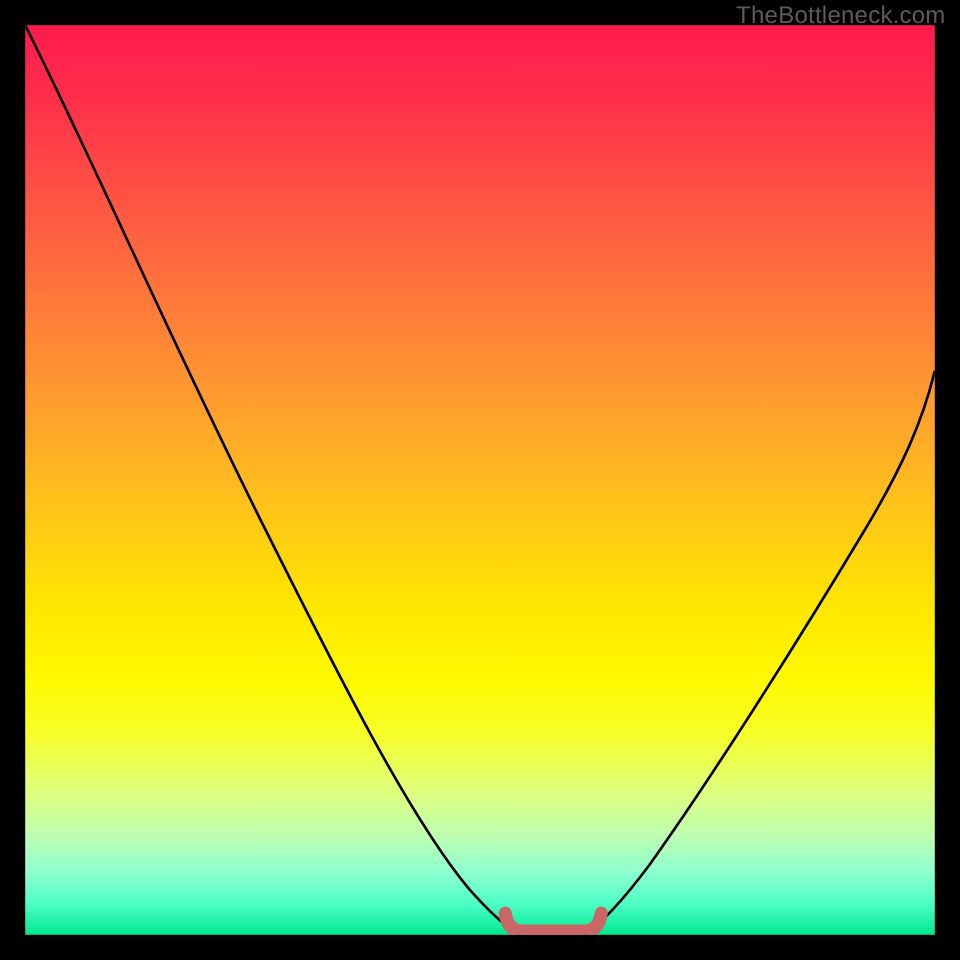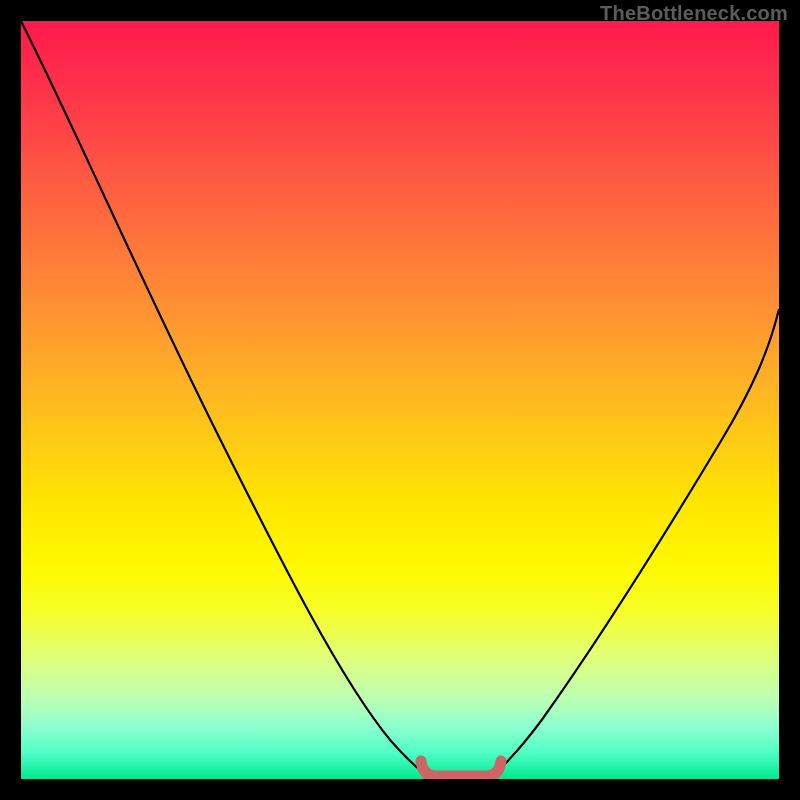--- a/index.html
+++ b/index.html
@@ -49,21 +49,21 @@
     top: 0;
     width: 758px;
     height: 758px;
   }
   .watermark {
     position: absolute;
     top: 2px;
     right: 12px;
     color: #5c5c5c;
     font-size: 20px;
-    font-weight: 700;
+    font-weight: 400;
     letter-spacing: 0.2px;
     user-select: none;
   }
 </style>
 </head>
 <body>
 
 <div class="frame">
 
   <div class="plot">

